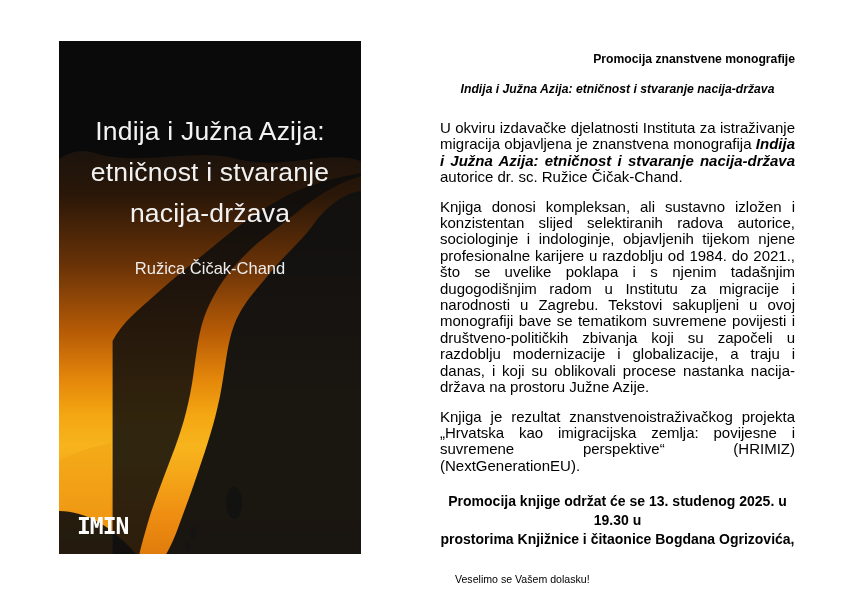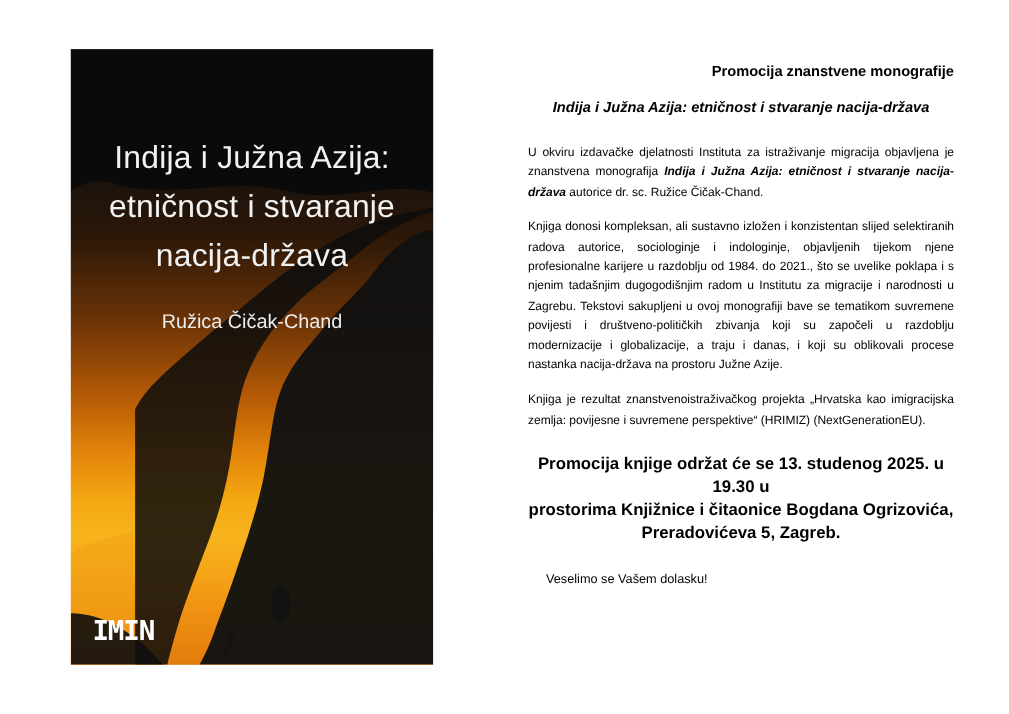--- a/index.html
+++ b/index.html
@@ -108,21 +108,21 @@
   }
   .head-line2 {
     text-align: center;
     font-weight: bold;
     font-style: italic;
     font-size: 12.2px;
     margin: 0 0 24px 0;
     color: #000;
   }
   p.body {
-    font-size: 10px;
+    font-size: 15px;
     line-height: 16.4px;
     text-align: justify;
     margin: 0 0 13px 0;
     color: #000;
   }
   p.body i {
     font-style: italic;
     font-weight: bold;
   }
   .center-bold {
@@ -186,20 +186,19 @@
       <span>U okviru izdavačke djelatnosti Instituta za istraživanje migracija objavljena je znanstvena monografija </span><i>Indija i Južna Azija: etničnost i stvaranje nacija-država</i><span> autorice dr. sc. Ružice Čičak-Chand.</span>
     </p>
 
     <p class="body">Knjiga donosi kompleksan, ali sustavno izložen i konzistentan slijed selektiranih radova autorice, sociologinje i indologinje, objavljenih tijekom njene profesionalne karijere u razdoblju od 1984. do 2021., što se uvelike poklapa i s njenim tadašnjim dugogodišnjim radom u Institutu za migracije i narodnosti u Zagrebu. Tekstovi sakupljeni u ovoj monografiji bave se tematikom suvremene povijesti i društveno-političkih zbivanja koji su započeli u razdoblju modernizacije i globalizacije, a traju i danas, i koji su oblikovali procese nastanka nacija-država na prostoru Južne Azije.</p>
 
     <p class="body">Knjiga je rezultat znanstvenoistraživačkog projekta „Hrvatska kao imigracijska zemlja: povijesne i suvremene perspektive“ (HRIMIZ) (NextGenerationEU).</p>
 
     <div class="center-bold">
       <div>Promocija knjige održat će se 13. studenog 2025. u 19.30 u</div>
       <div>prostorima Knjižnice i čitaonice Bogdana Ogrizovića,</div>
-      <div>Preradovićeva 5, Zagreb.</div>
     </div>
 
 
     <p class="closing">Veselimo se Vašem dolasku!</p>
   </div>
 
 </div>
 
 </body></html>

